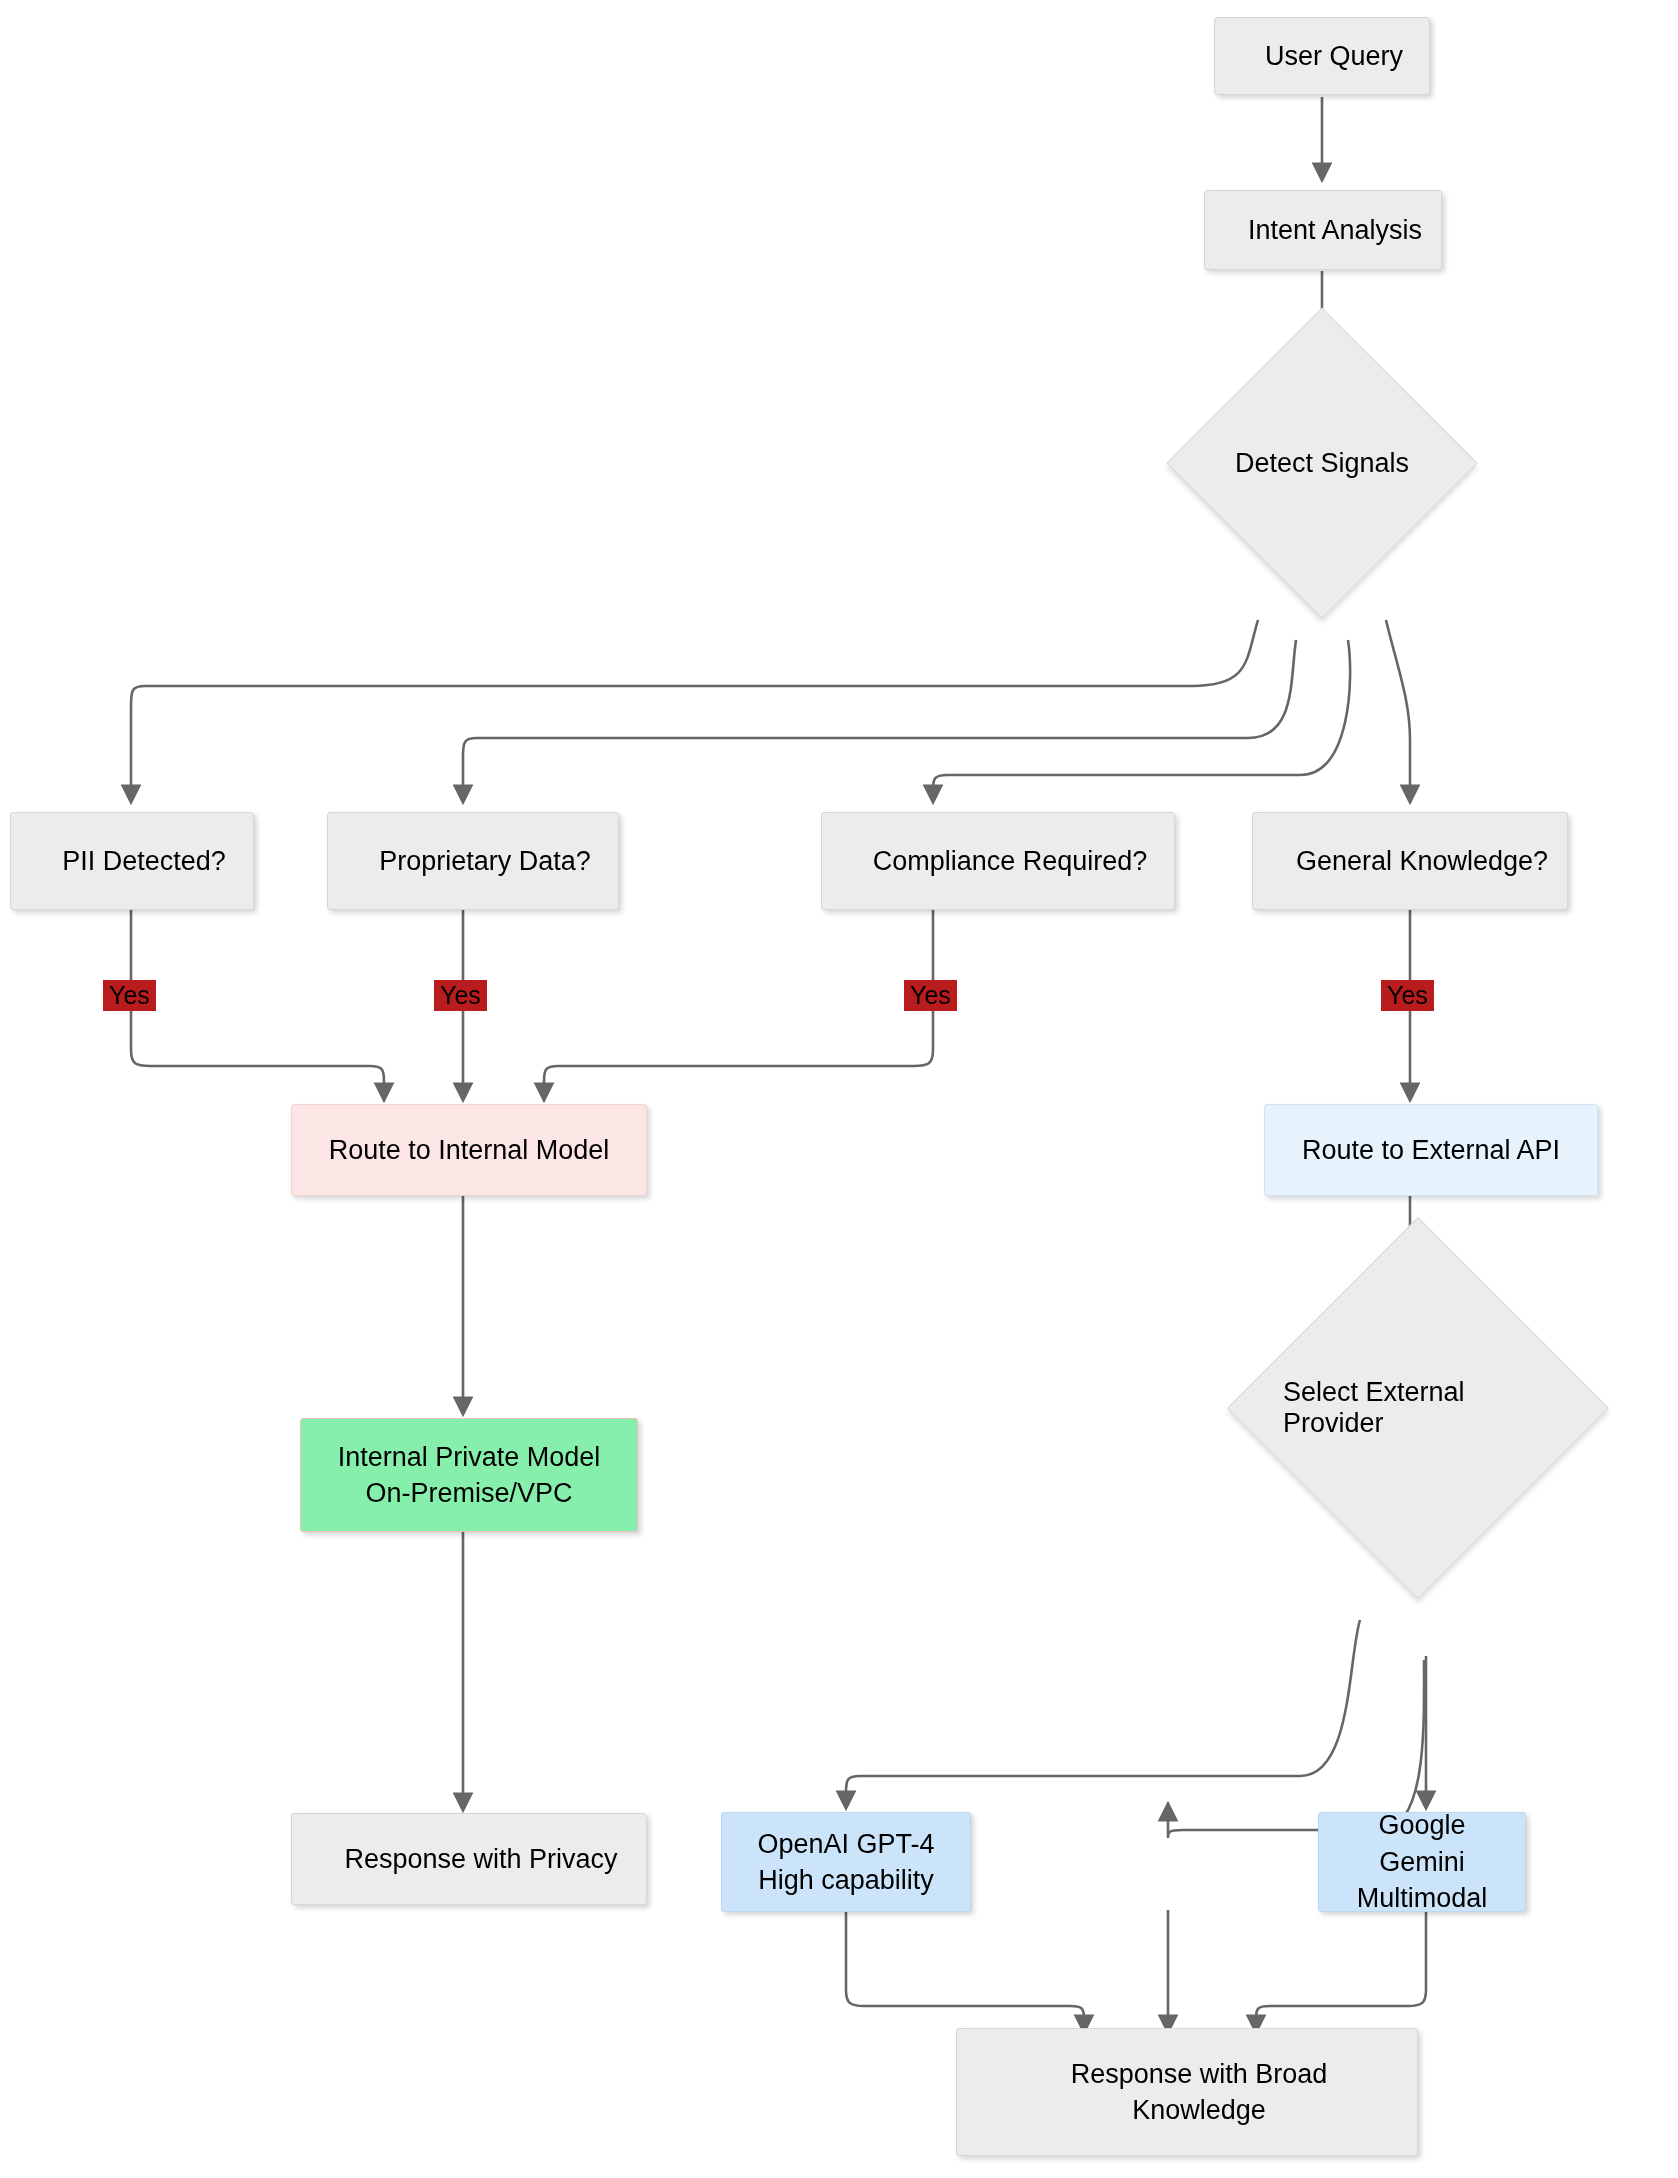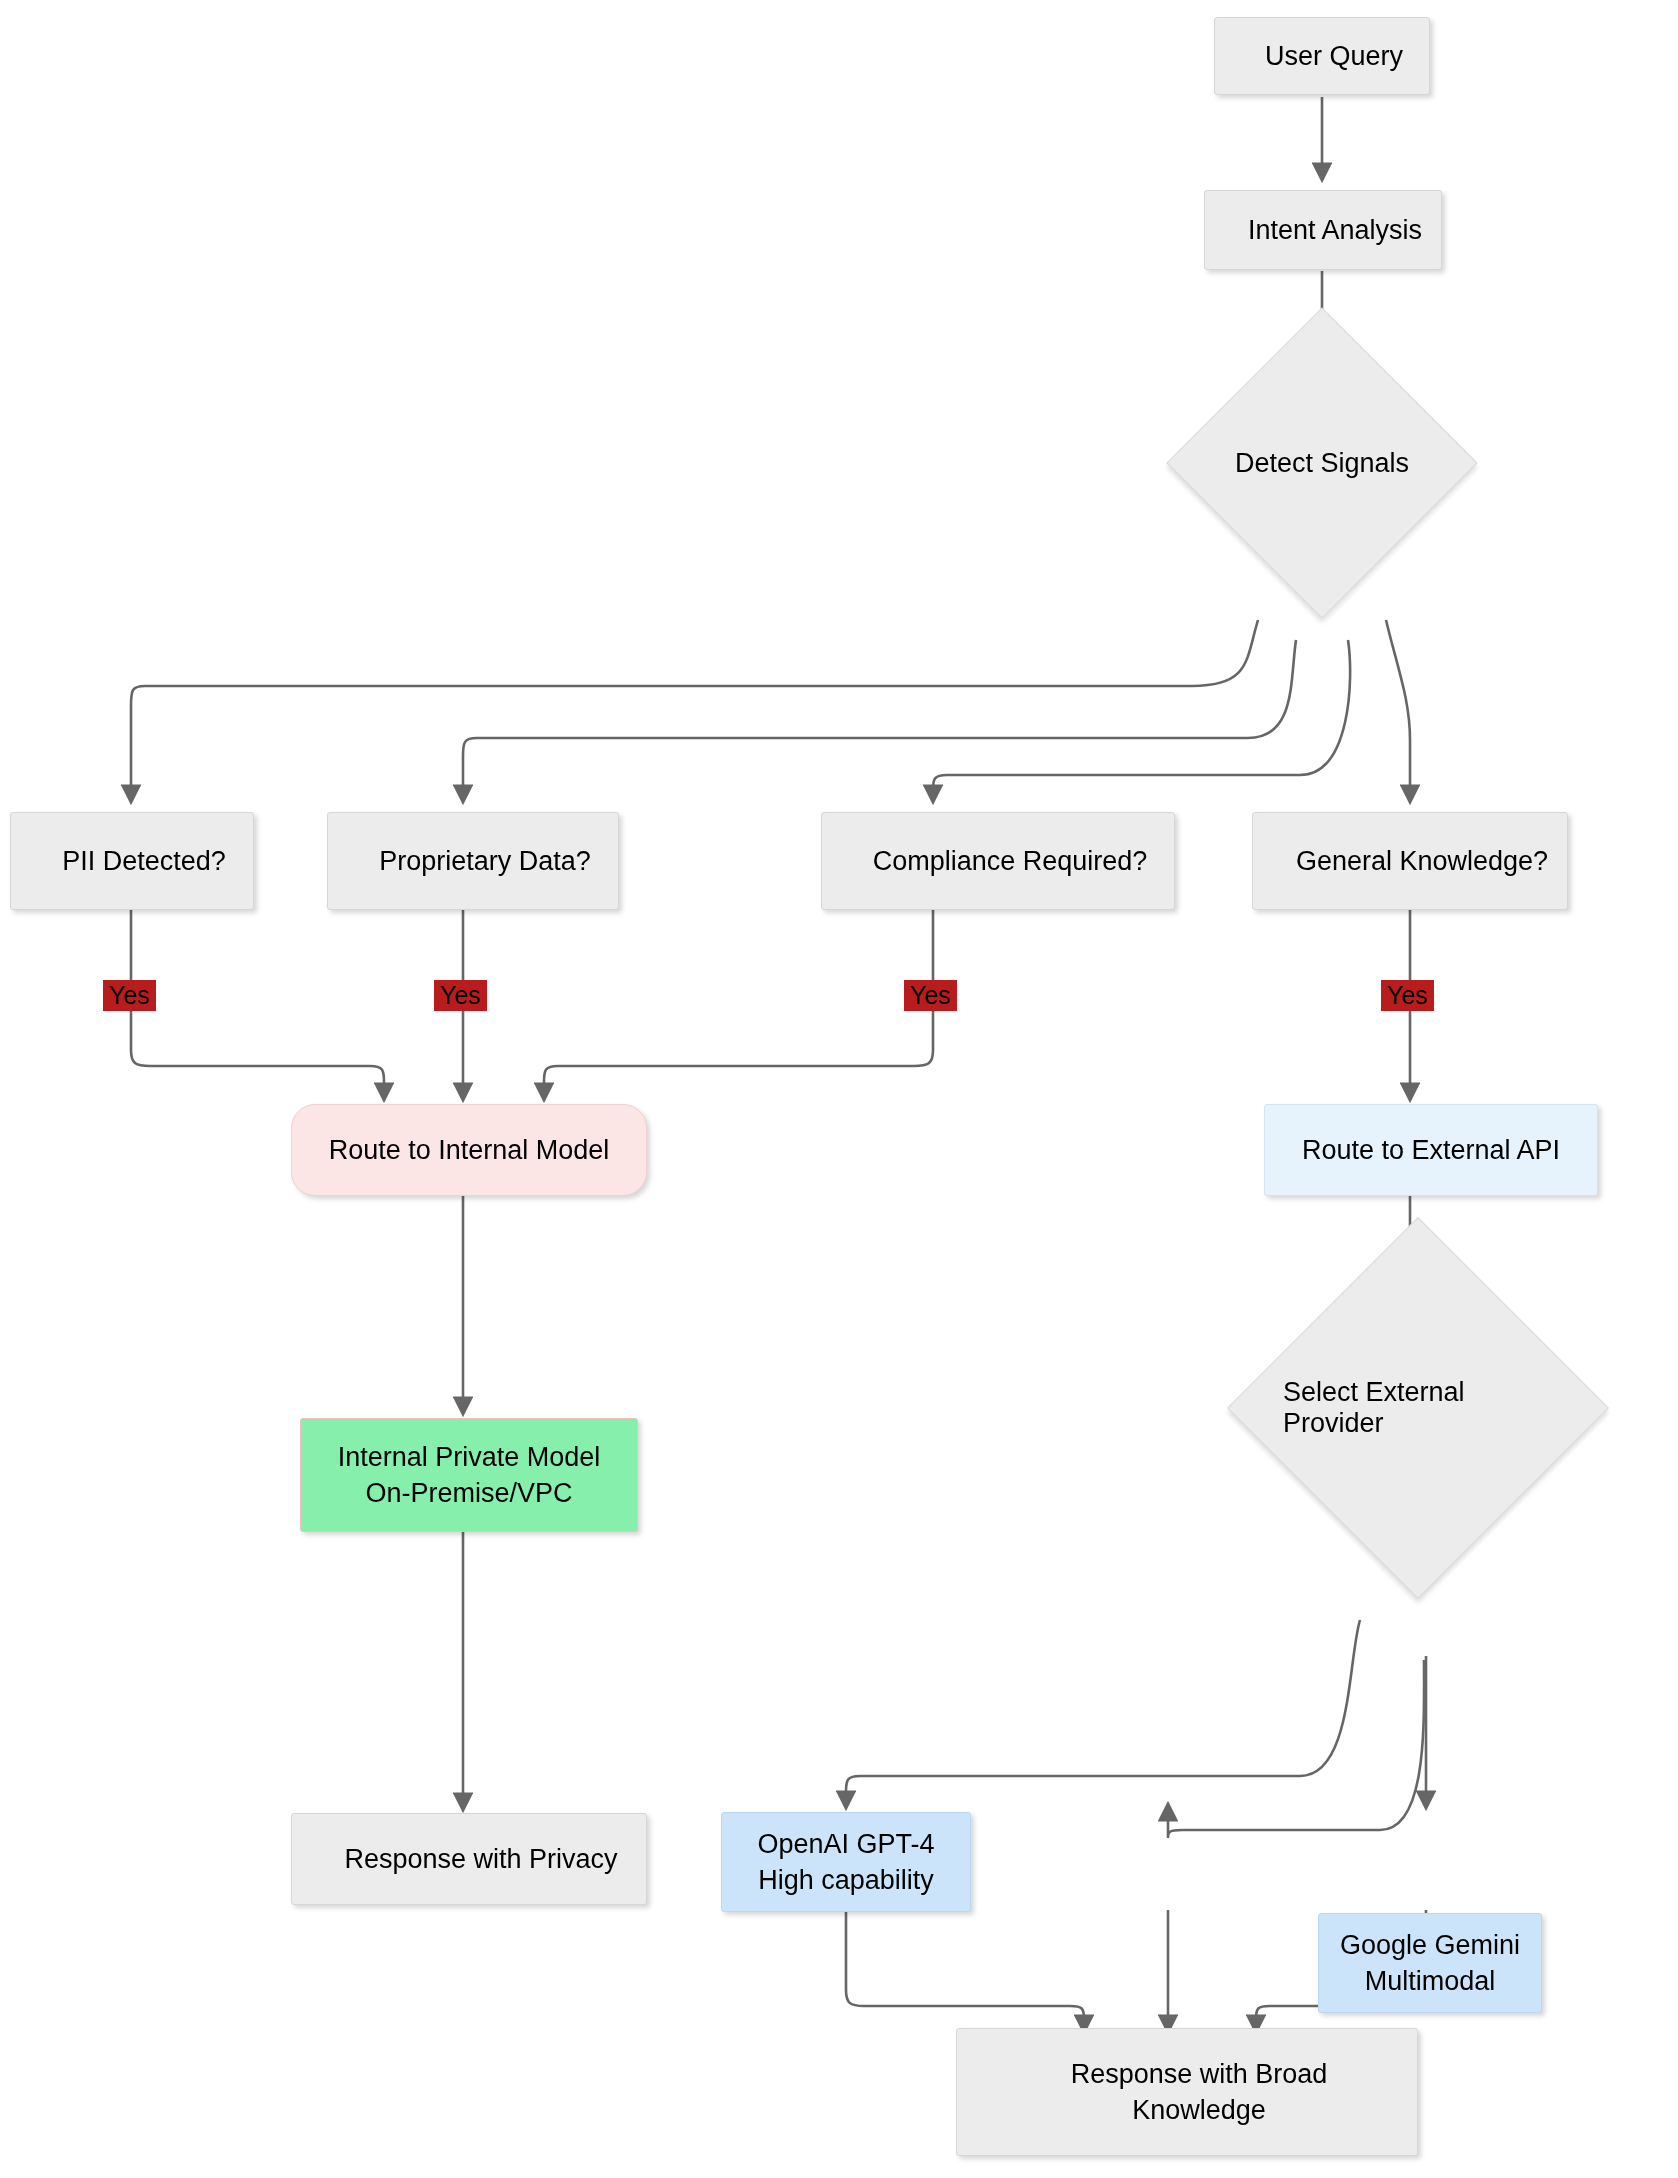--- a/index.html
+++ b/index.html
@@ -186,21 +186,21 @@
 
   <div class="node process" style="left:1252px; top:812px; width:316px; height:98px;">
     <span class="label">General Knowledge?</span>
   </div>
 
   <div class="edge-label" style="left:103px; top:980px;">Yes</div>
   <div class="edge-label" style="left:434px; top:980px;">Yes</div>
   <div class="edge-label" style="left:904px; top:980px;">Yes</div>
   <div class="edge-label" style="left:1381px; top:980px;">Yes</div>
 
-  <div class="node internal-light" style="left:291px; top:1104px; width:356px; height:92px;border-radius:24px;">
+  <div class="node internal-light" style="left:291px; top:1104px; width:356px; height:92px;">
     <span class="label">Route to Internal Model</span>
   </div>
 
   <div class="node external-light" style="left:1264px; top:1104px; width:334px; height:92px;">
     <span class="label">Route to External API</span>
   </div>
 
   <div class="node internal-strong" style="left:300px; top:1418px; width:338px; height:114px;">
     <span class="label">Internal Private Model
 On-Premise/VPC</span>
@@ -214,21 +214,21 @@
     <div class="shape"></div>
     <div class="dlabel">Select External Provider</div>
   </div>
 
   <div class="node external-strong" style="left:721px; top:1812px; width:250px; height:100px;">
     <span class="label">OpenAI GPT-4
 High capability</span>
   </div>
 
 
-  <div class="node external-strong" style="left:1318px; top:1913px; width:224px; height:100px;">
+  <div class="node external-strong" style="left:1318px; top:1812px; width:208px; height:100px;">
     <span class="label">Google Gemini
 Multimodal</span>
   </div>
 
   <div class="node process" style="left:956px; top:2028px; width:462px; height:128px;">
     <span class="label">Response with Broad
 Knowledge</span>
   </div>
 
 </div>

